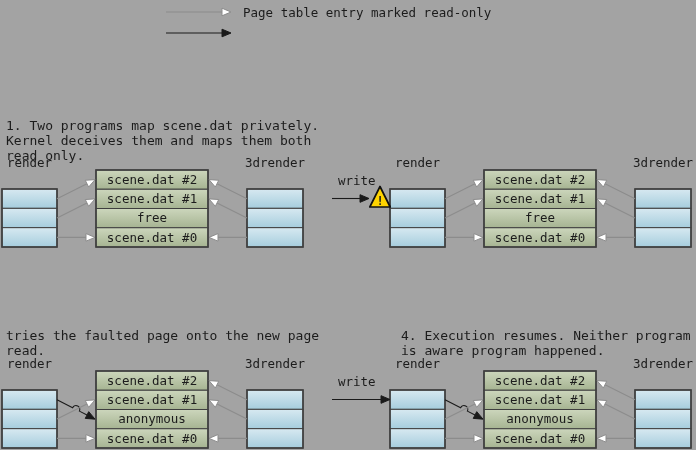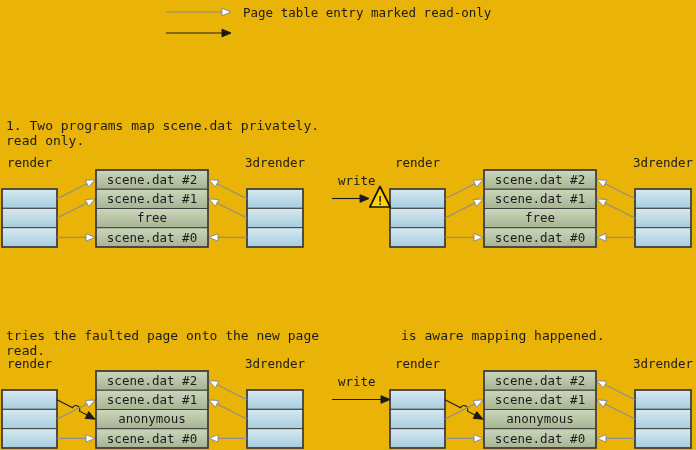--- a/index.html
+++ b/index.html
@@ -1,18 +1,18 @@
 <!DOCTYPE html>
 <html><head>
 <meta charset="utf-8">
 <style>
   html,body{margin:0;padding:0;background:#fff;}
   body{width:696px;height:450px;overflow:hidden;
        font-family:"DejaVu Sans Mono","Liberation Mono",monospace;color:#1c1c1c;}
-  .stage{position:relative;width:696px;height:450px;background:#eab308;}
+  .stage{position:relative;width:696px;height:450px;background:#a3a3a3;}
   .legend{position:absolute;left:164px;top:4px;}
   .legend-row{display:flex;align-items:center;gap:7px;height:16px;margin-bottom:5px;}
   .legend-arrow{display:block;}
   .legend-label{font-size:12.5px;white-space:pre;color:#1c1c1c;}
   .caption{position:absolute;font-size:13px;line-height:15.2px;white-space:pre;color:#1c1c1c;margin-top:44px;}
   .panel{position:absolute;overflow:visible;}
   .panel text{font-family:"DejaVu Sans Mono","Liberation Mono",monospace;font-size:12.5px;fill:#1c1c1c;}
 </style>
 </head>
 <body>
@@ -41,23 +41,23 @@
       <span class="legend-label">Page table entry marked read-only</span>
     </div>
     <div class="legend-row">
       <svg id="legend-arrow-1" class="legend-arrow" width="72" height="12">
           <path d="M 2 6 L 58 6" fill="none" stroke="#1a1a1a" stroke-width="1.1"></path>
           <polygon points="67,6 58,9.8 58,2.2" fill="#1a1a1a" stroke="#1a1a1a" stroke-width="1" stroke-linejoin="miter"></polygon>
         </svg>
     </div>
   </div>
 
-  <div id="cap0" class="caption" style="left:6px;top:74px"><div>1. Two programs map scene.dat privately.</div><div>read only.</div></div>
+  <div id="cap0" class="caption" style="left:6px;top:74px"><div>1. Two programs map scene.dat privately.</div><div>Kernel deceives them and maps them both</div><div>read only.</div></div>
   <div id="cap2" class="caption" style="left:6px;top:284px"><div>tries the faulted page onto the new page</div><div>read.</div></div>
-  <div id="cap3" class="caption" style="left:401px;top:284px"><div>is aware mapping happened.</div></div>
+  <div id="cap3" class="caption" style="left:401px;top:284px"><div>4. Execution resumes. Neither program</div><div>is aware program happened.</div></div>
 
   <svg id="panel0" class="panel" style="left:0;top:150px" width="348" height="100">
       <rect x="2" y="39" width="55" height="19.333333333333332" fill="url(#blueGrad)" stroke="#3f3f3f" stroke-width="1"></rect>
       <rect x="2" y="58.33333333333333" width="55" height="19.333333333333332" fill="url(#blueGrad)" stroke="#3f3f3f" stroke-width="1"></rect>
       <rect x="2" y="77.66666666666666" width="55" height="19.333333333333332" fill="url(#blueGrad)" stroke="#3f3f3f" stroke-width="1"></rect>
       <rect x="2" y="39" width="55" height="58" fill="none" stroke="#3f3f3f" stroke-width="1.6"></rect>
       <rect x="247" y="39" width="56" height="19.333333333333332" fill="url(#blueGrad)" stroke="#3f3f3f" stroke-width="1"></rect>
       <rect x="247" y="58.33333333333333" width="56" height="19.333333333333332" fill="url(#blueGrad)" stroke="#3f3f3f" stroke-width="1"></rect>
       <rect x="247" y="77.66666666666666" width="56" height="19.333333333333332" fill="url(#blueGrad)" stroke="#3f3f3f" stroke-width="1"></rect>
       <rect x="247" y="39" width="56" height="58" fill="none" stroke="#3f3f3f" stroke-width="1.6"></rect>

